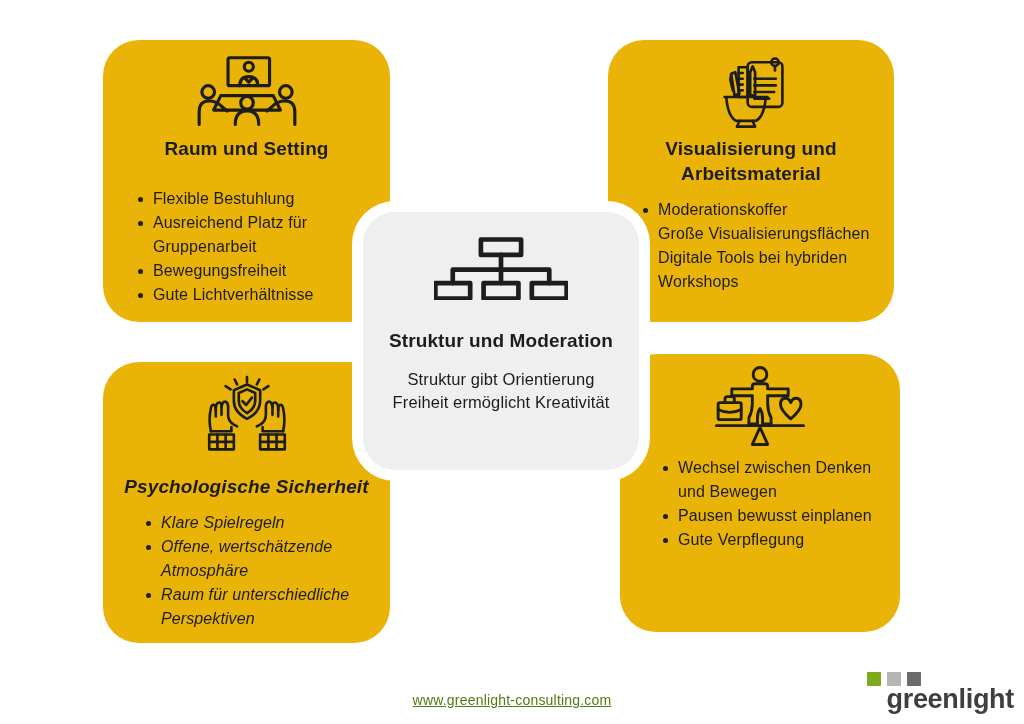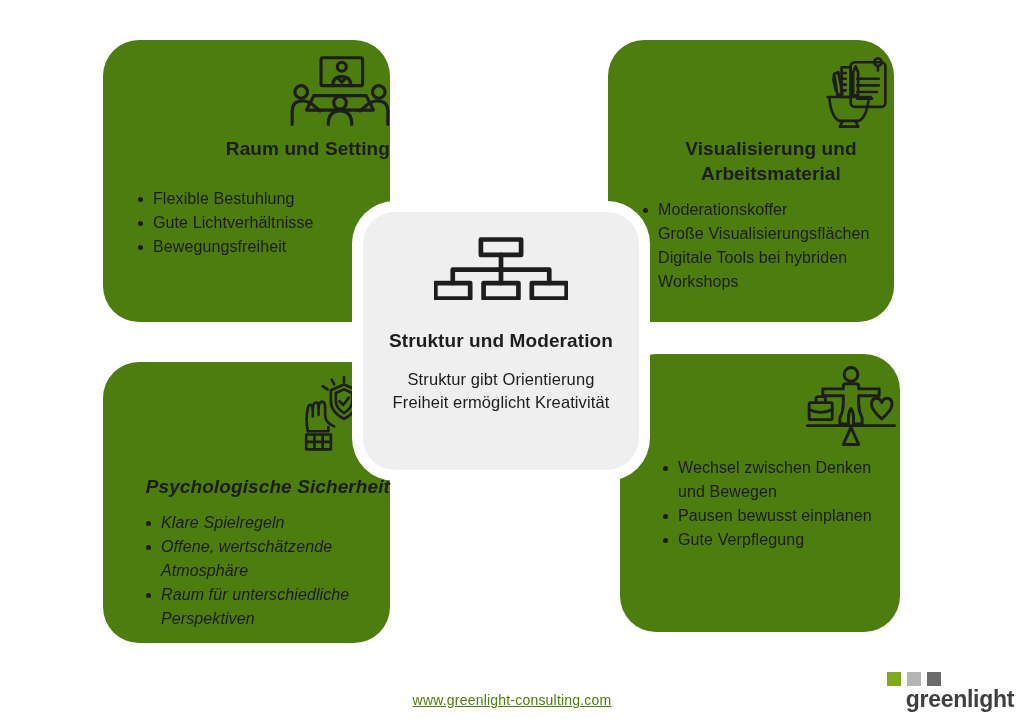--- a/index.html
+++ b/index.html
@@ -1,22 +1,22 @@
 <!DOCTYPE html>
 <html><head>
 <meta charset="utf-8">
 <style>
   html,body{margin:0;padding:0;background:#ffffff;}
   .stage{
     position:relative;width:1024px;height:724px;background:#ffffff;
     font-family:"Liberation Sans", sans-serif;color:#1d1d1b;overflow:hidden;
   }
   .card{
-    position:absolute;background:#4d7c0f;border-radius:36px;z-index:1;
-    display:flex;flex-direction:column;align-items:flex-end;box-sizing:border-box;
+    position:absolute;background:#eab308;border-radius:36px;z-index:1;
+    display:flex;flex-direction:column;align-items:center;box-sizing:border-box;
     padding-top:14px;
   }
   #card-tl{left:103px;top:40px;width:287px;height:282px;}
   #card-tr{left:608px;top:40px;width:286px;height:282px;}
   #card-bl{left:103px;top:362px;width:287px;height:281px;font-style:italic;}
   #card-br{left:620px;top:354px;width:280px;height:278px;}
   .card-icon{height:76px;display:flex;align-items:center;justify-content:center;flex:none;}
   .card-title{
     font-size:19px;font-weight:700;line-height:25px;text-align:center;
     margin-top:6px;max-width:246px;letter-spacing:.1px;
@@ -40,21 +40,21 @@
   .center-sub{margin-top:16px;text-align:center;font-size:16.5px;line-height:23px;letter-spacing:.1px;}
   .footer-link-wrap{position:absolute;left:0;right:0;bottom:15px;text-align:center;z-index:3;}
   .footer-link-wrap a{color:#4d7c0f;font-size:14px;text-decoration:underline;letter-spacing:.2px;}
   .logo{position:absolute;right:10px;bottom:14px;z-index:3;}
   .logo-squares{display:flex;gap:6px;margin-left:0;}
   .logo-squares span{width:14px;height:14px;display:block;}
   .sq-green{background:#7faa1c;}
   .sq-light{background:#b5b5b5;}
   .sq-dark{background:#6b6b6b;}
   .logo-text{
-    font-size:23px;font-weight:700;color:#3f3f3f;letter-spacing:-0.3px;
+    font-size:27px;font-weight:700;color:#3f3f3f;letter-spacing:-0.3px;
     margin:2px 0 0 19px;line-height:22px;
   }
   svg.icon{stroke:#1d1d1b;fill:none;stroke-linecap:round;stroke-linejoin:round;}
 </style>
 </head>
 <body>
 
 <div class="stage">
 
   <div class="card" id="card-tl">
@@ -69,22 +69,23 @@
         <path d="M2,77 L2,63 Q2,51 13,51 Q21,51 27,57 L33,62"></path>
         <circle cx="98" cy="41" r="7"></circle>
         <path d="M108,77 L108,63 Q108,51 97,51 Q89,51 83,57 L77,62"></path>
         <circle cx="55" cy="53" r="7"></circle>
         <path d="M42,77 Q42,62 55,62 Q68,62 68,77"></path>
       </svg>
     </div>
     <div class="card-title">Raum und Setting</div>
     <ul class="bullets">
       <li>Flexible Bestuhlung</li>
+      <li>Ausreichend Platz für Gruppenarbeit</li>
+      <li>Bewegungsfreiheit</li>
       <li>Gute Lichtverhältnisse</li>
-      <li>Bewegungsfreiheit</li>
     </ul>
   </div>
 
   <div class="card" id="card-tr">
     <div class="card-icon">
       <svg class="icon" viewBox="0 0 96 92" width="80" height="76" stroke-width="3.2">
         <rect x="44" y="10" width="42" height="54" rx="5"></rect>
         <circle cx="77" cy="10" r="4.5"></circle>
         <path d="M77,14.5 L77,20"></path>
         <path d="M52,30 L78,30 M52,38 L78,38 M52,46 L76,46 M52,54 L70,54"></path>

